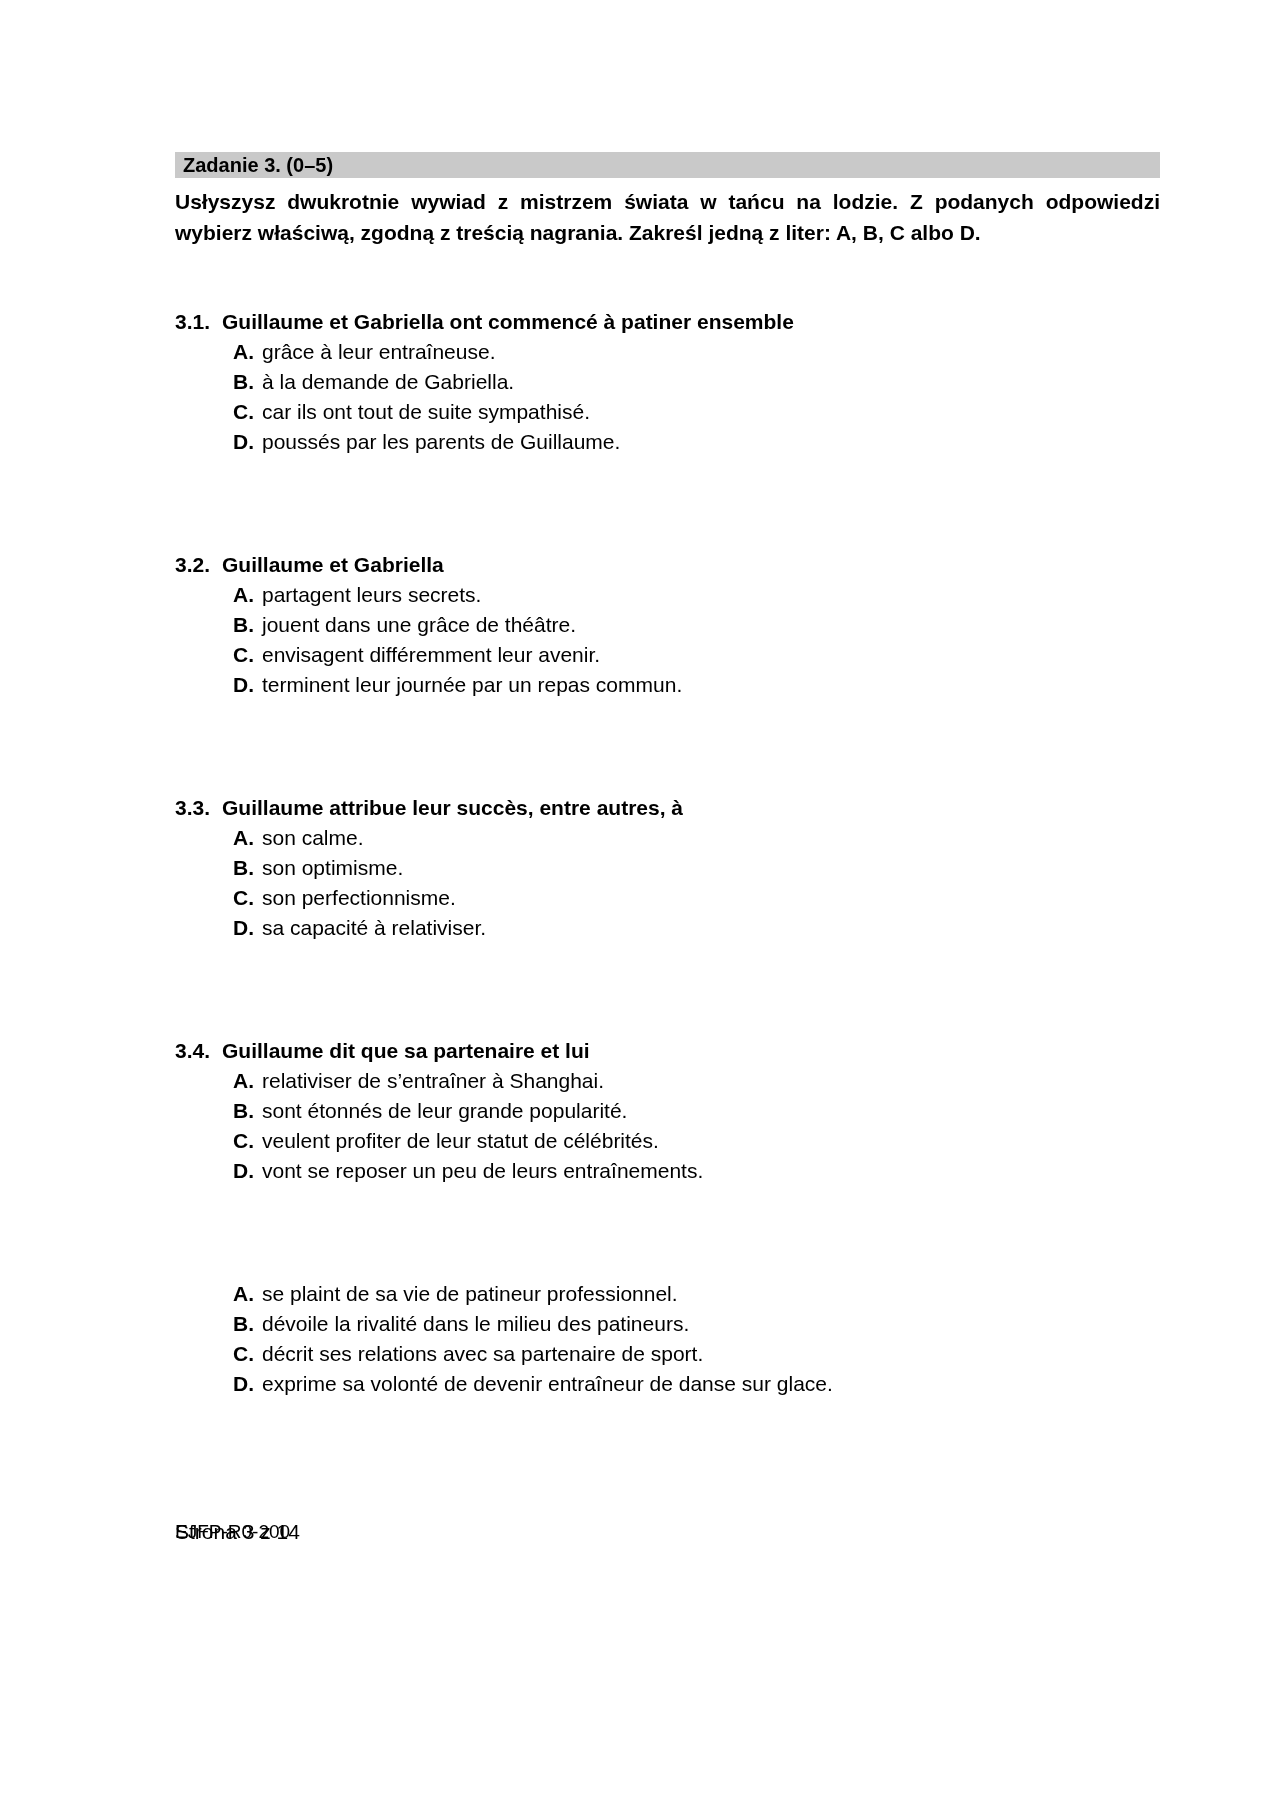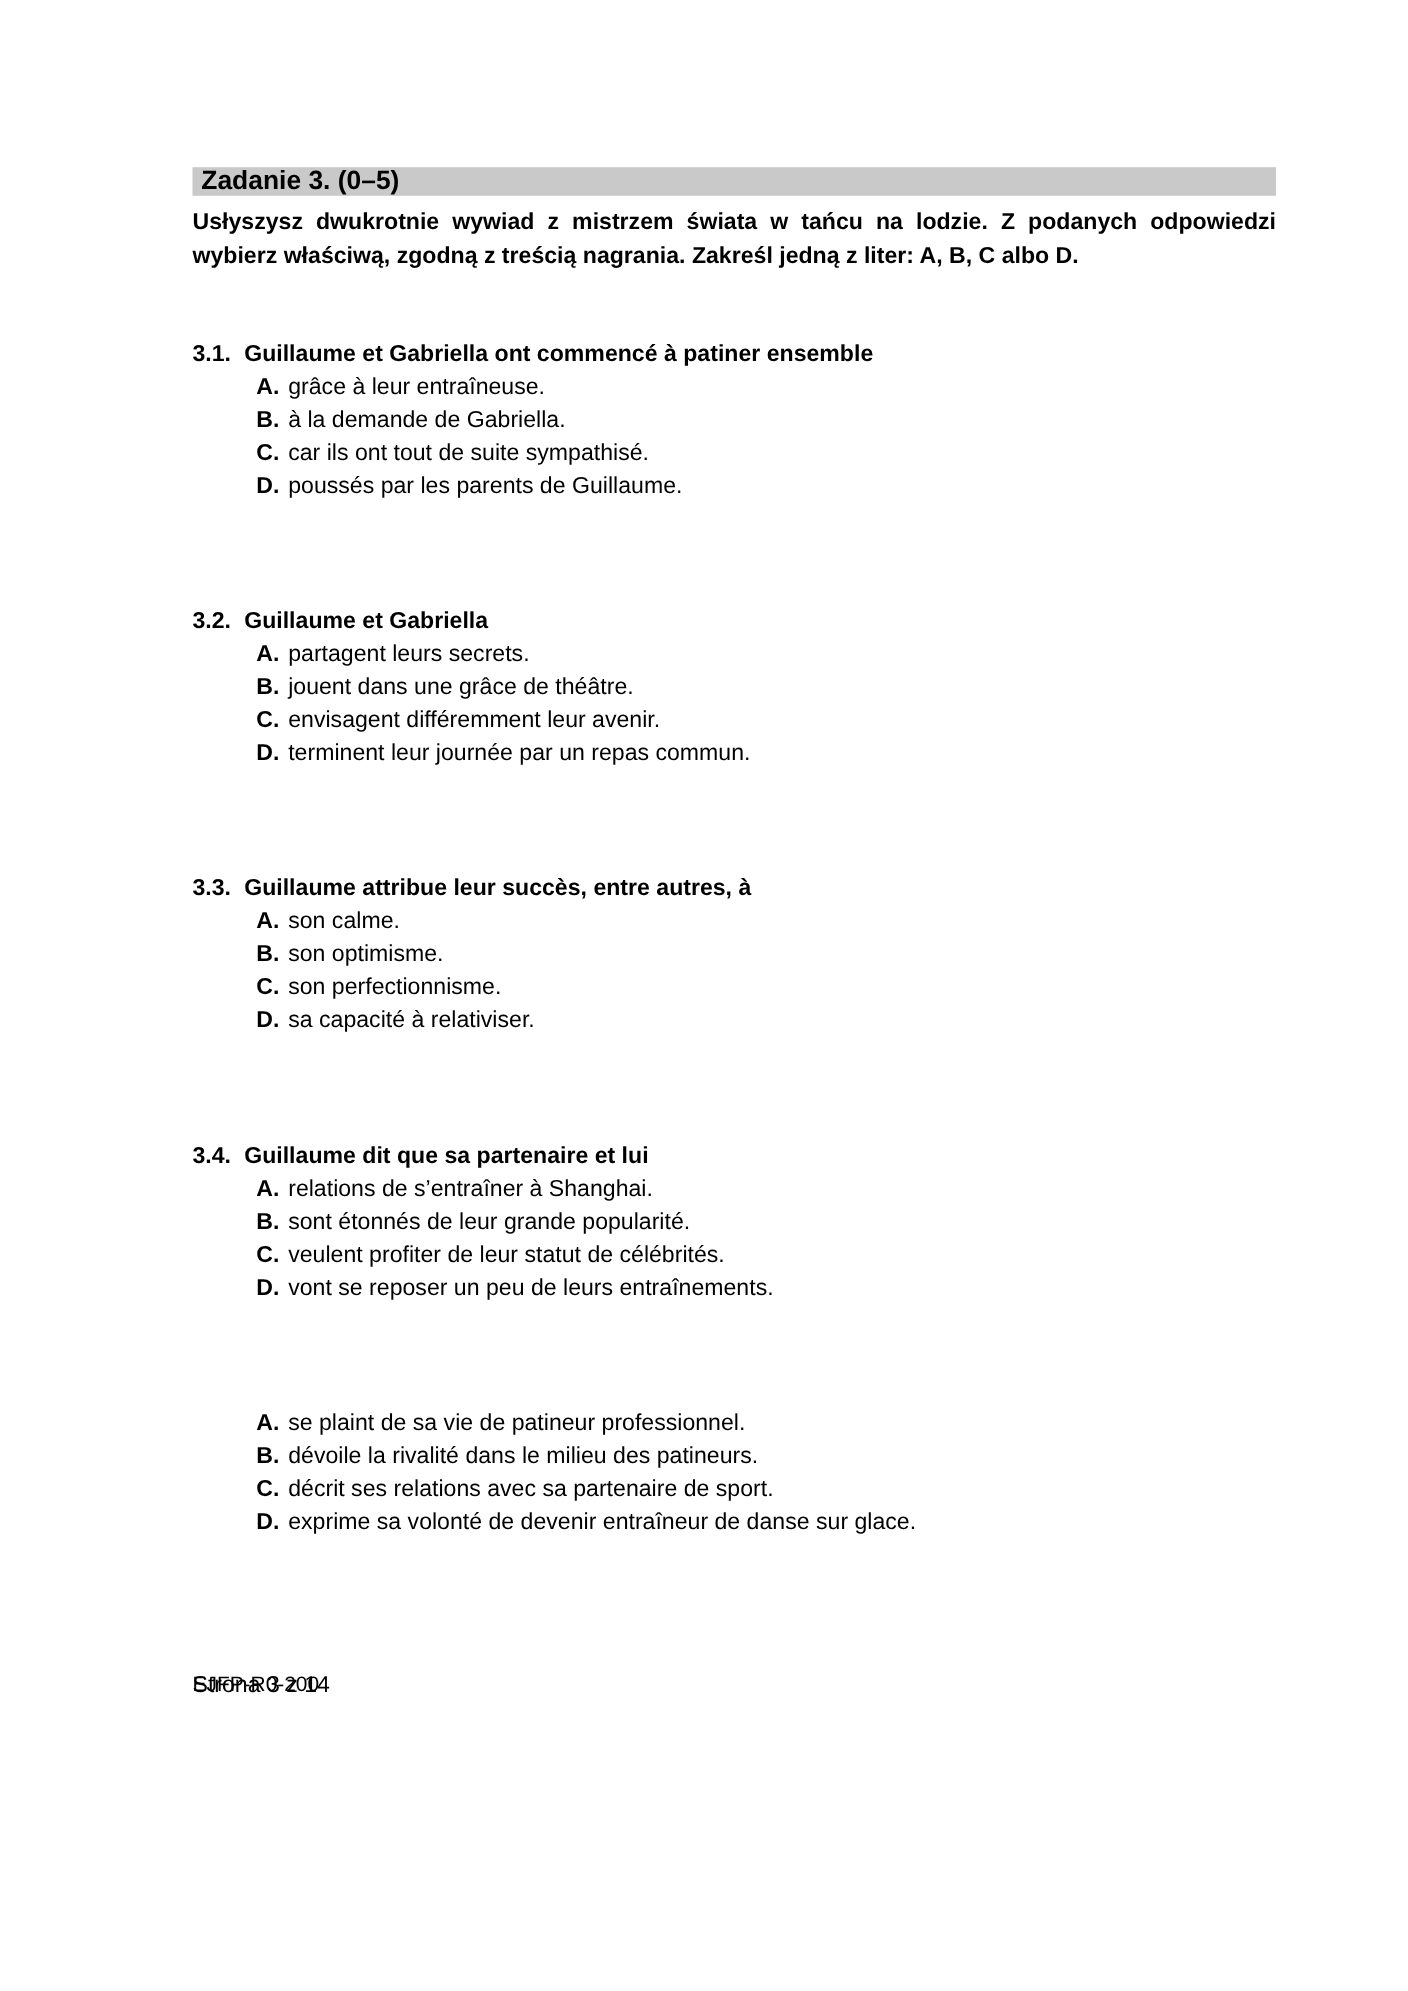--- a/index.html
+++ b/index.html
@@ -18,21 +18,21 @@
     top: 0;
     width: 985px;
     height: 1810px;
   }
   .task-bar {
     margin-top: 152px;
     height: 26px;
     line-height: 26px;
     background: #c9c9c9;
     padding-left: 8px;
-    font-size: 24px;
+    font-size: 20px;
     font-weight: bold;
   }
   .intro {
     margin-top: 8px;
     font-size: 21px;
     line-height: 31px;
     font-weight: bold;
     text-align: justify;
   }
   .question {
@@ -160,21 +160,21 @@
   </div>
 
   <div class="question">
     <div class="q-title">
       <span class="q-num">3.4.</span>
       <span class="q-text">Guillaume dit que sa partenaire et lui</span>
     </div>
     <div class="options">
       <div class="option">
         <span class="opt-letter">A.</span>
-        <span class="opt-text">relations de s’entraîner à Shanghai.</span>
+        <span class="opt-text">relativiser de s’entraîner à Shanghai.</span>
       </div>
       <div class="option">
         <span class="opt-letter">B.</span>
         <span class="opt-text">sont étonnés de leur grande popularité.</span>
       </div>
       <div class="option">
         <span class="opt-letter">C.</span>
         <span class="opt-text">veulent profiter de leur statut de célébrités.</span>
       </div>
       <div class="option">

